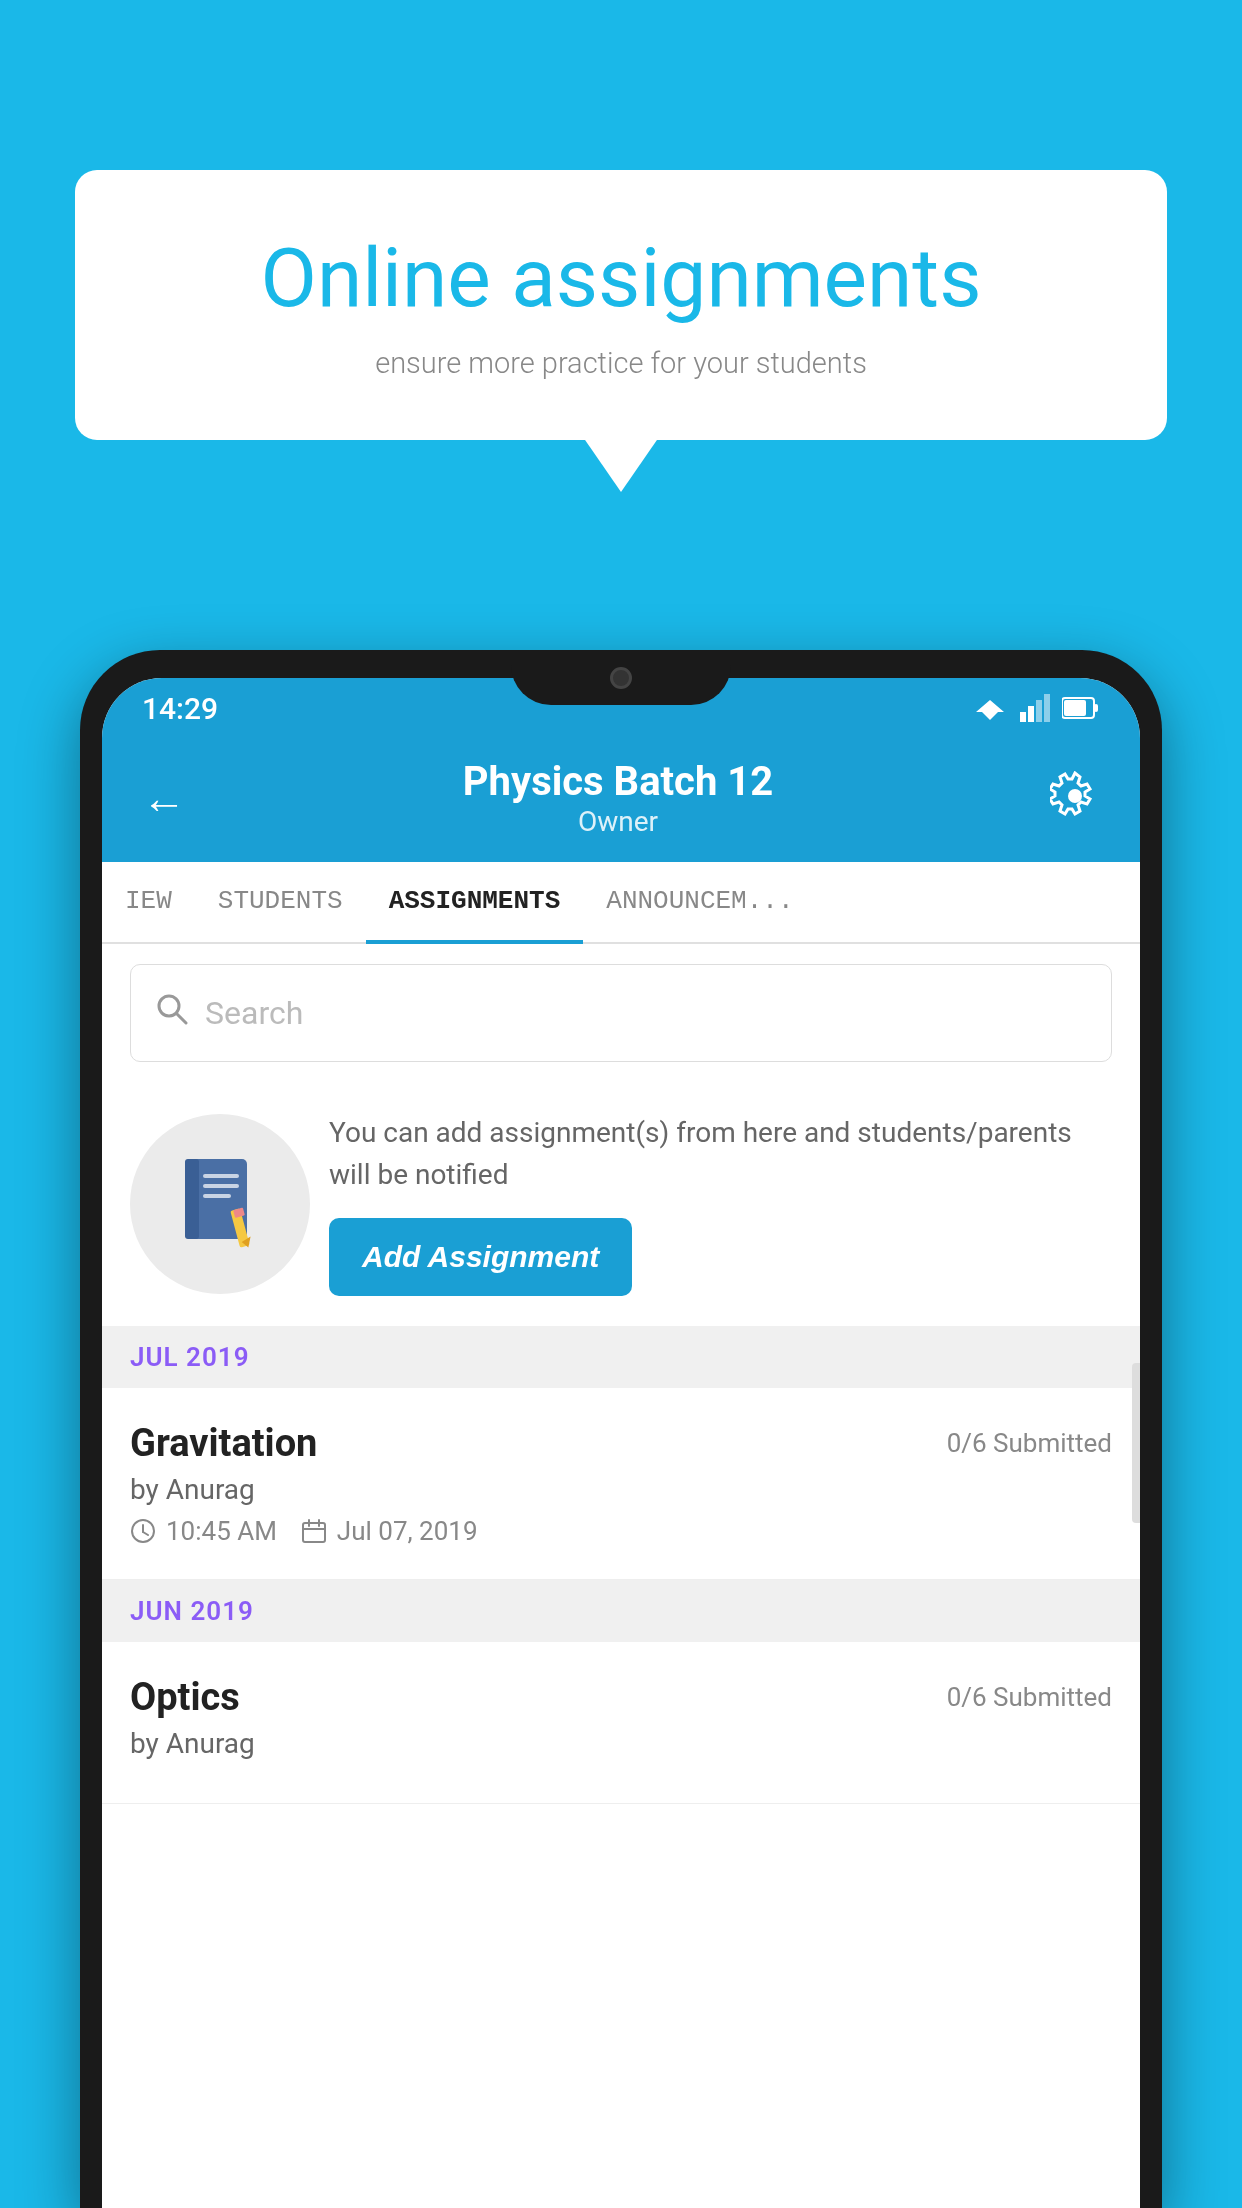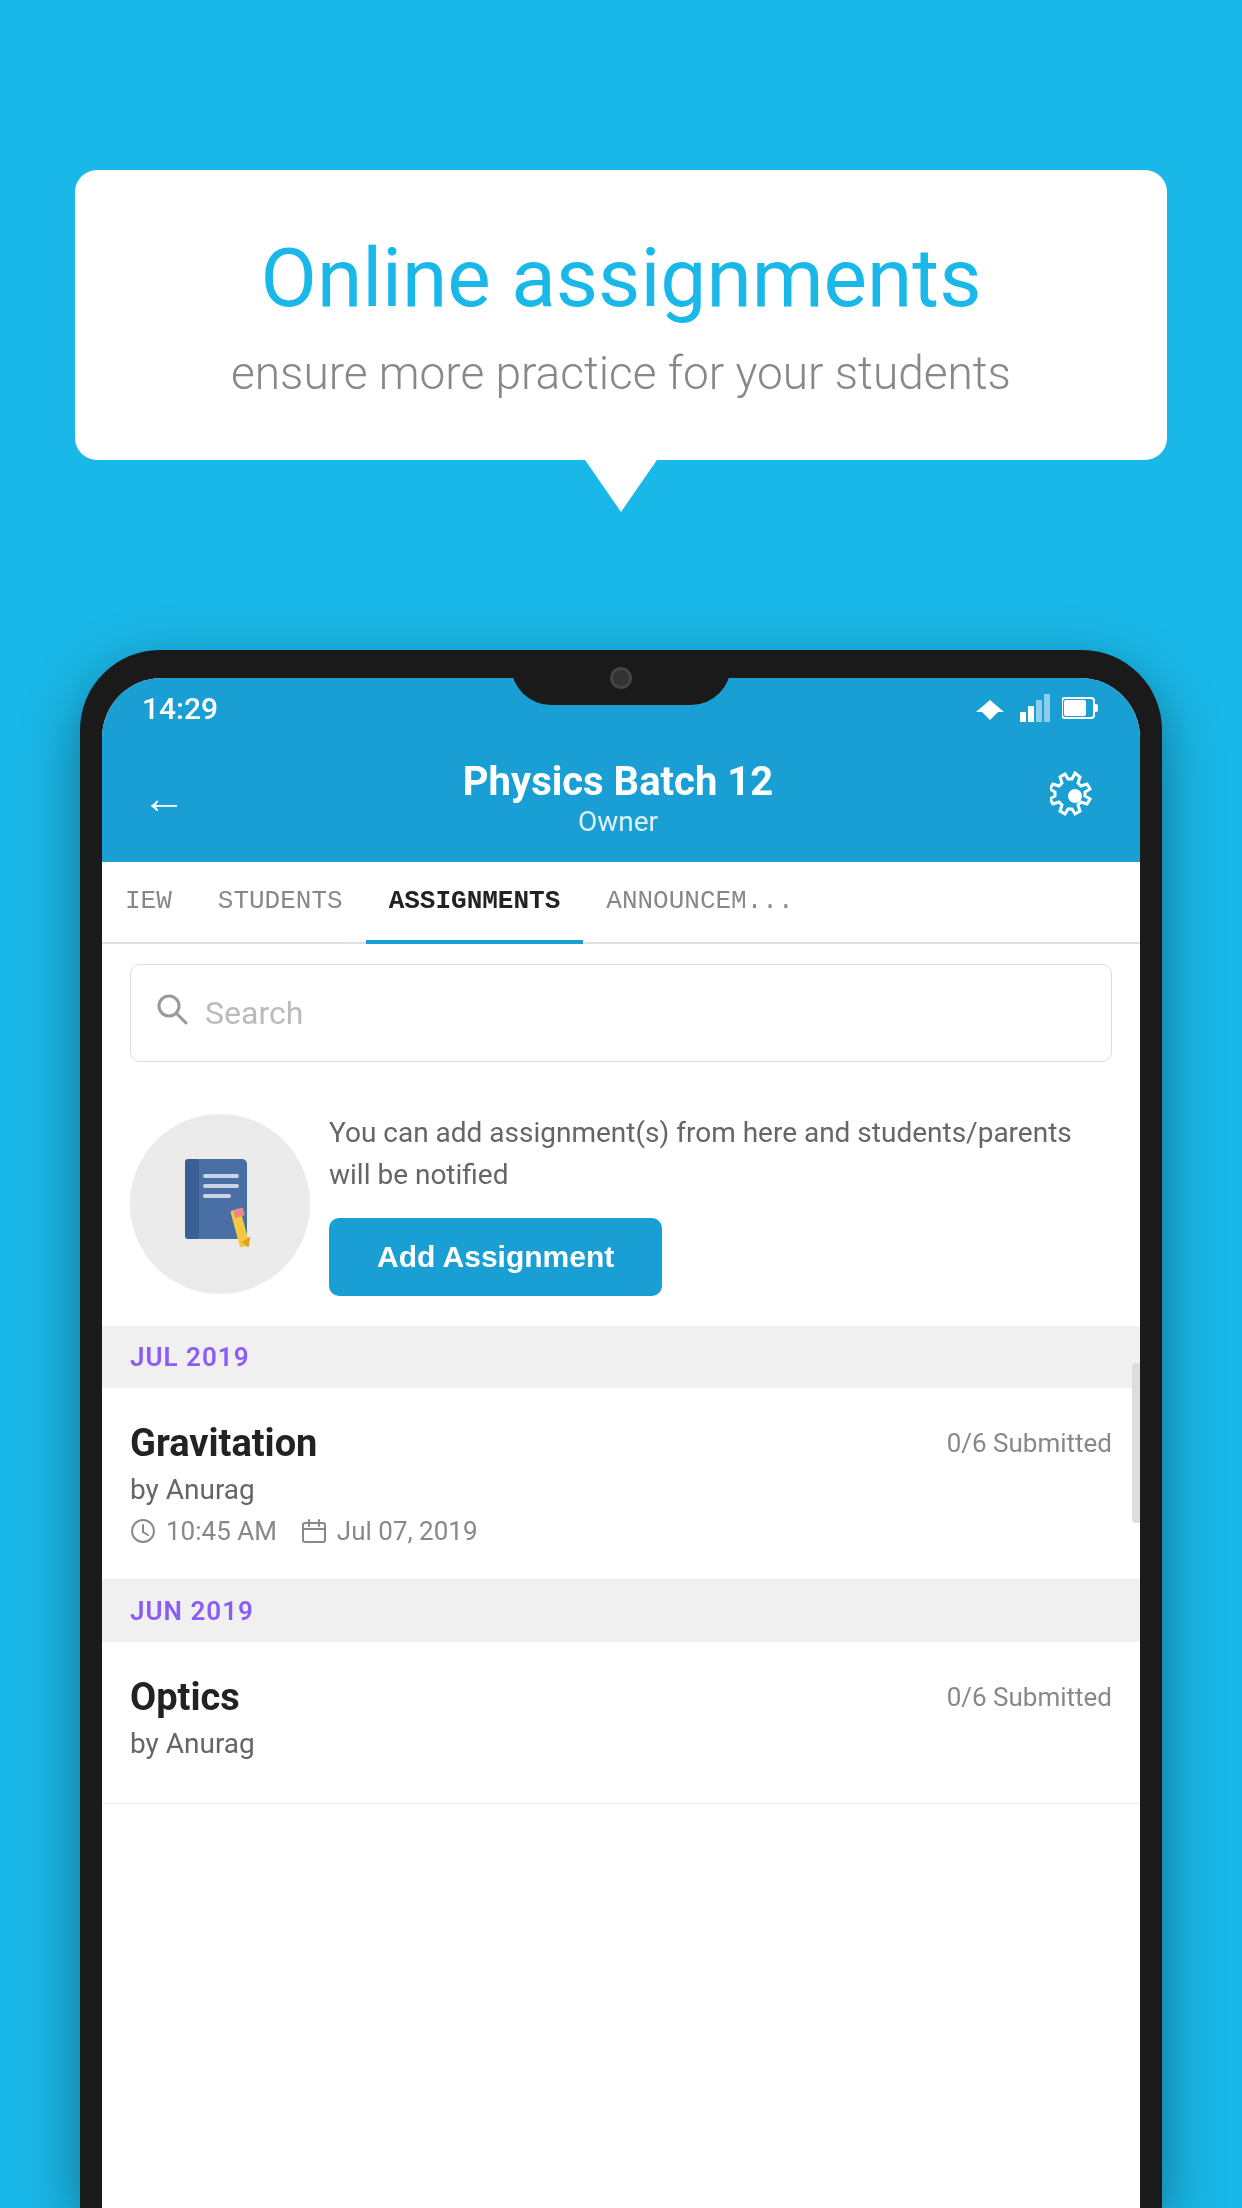--- a/index.html
+++ b/index.html
@@ -43,21 +43,21 @@
     }
 
     .speech-bubble h1 {
       font-size: 82px;
       color: #1ab8e8;
       font-weight: 400;
       margin-bottom: 20px;
     }
 
     .speech-bubble p {
-      font-size: 46px;
+      font-size: 29px;
       color: #888;
       font-weight: 300;
       margin-top: 13px;
     }
 
     
     .phone-frame {
       position: absolute;
       top: 650px;
       left: 80px;
@@ -238,24 +238,25 @@
       color: #666;
       line-height: 1.5;
       margin-bottom: 22px;
     }
 
     .add-assignment-btn {
       background: #1a9fd4;
       color: white;
       border: none;
       border-radius: 10px;
-      padding: 22px 48px;
+      padding: 22px 33px;
       font-size: 30px;
       font-weight: 600;
       cursor: pointer;
+      font-style: italic;
     }
 
     
     .section-divider {
       background: #f0f0f0;
       padding: 16px 28px;
       font-size: 26px;
       color: #8b5cf6;
       font-weight: 600;
       letter-spacing: 1px;

